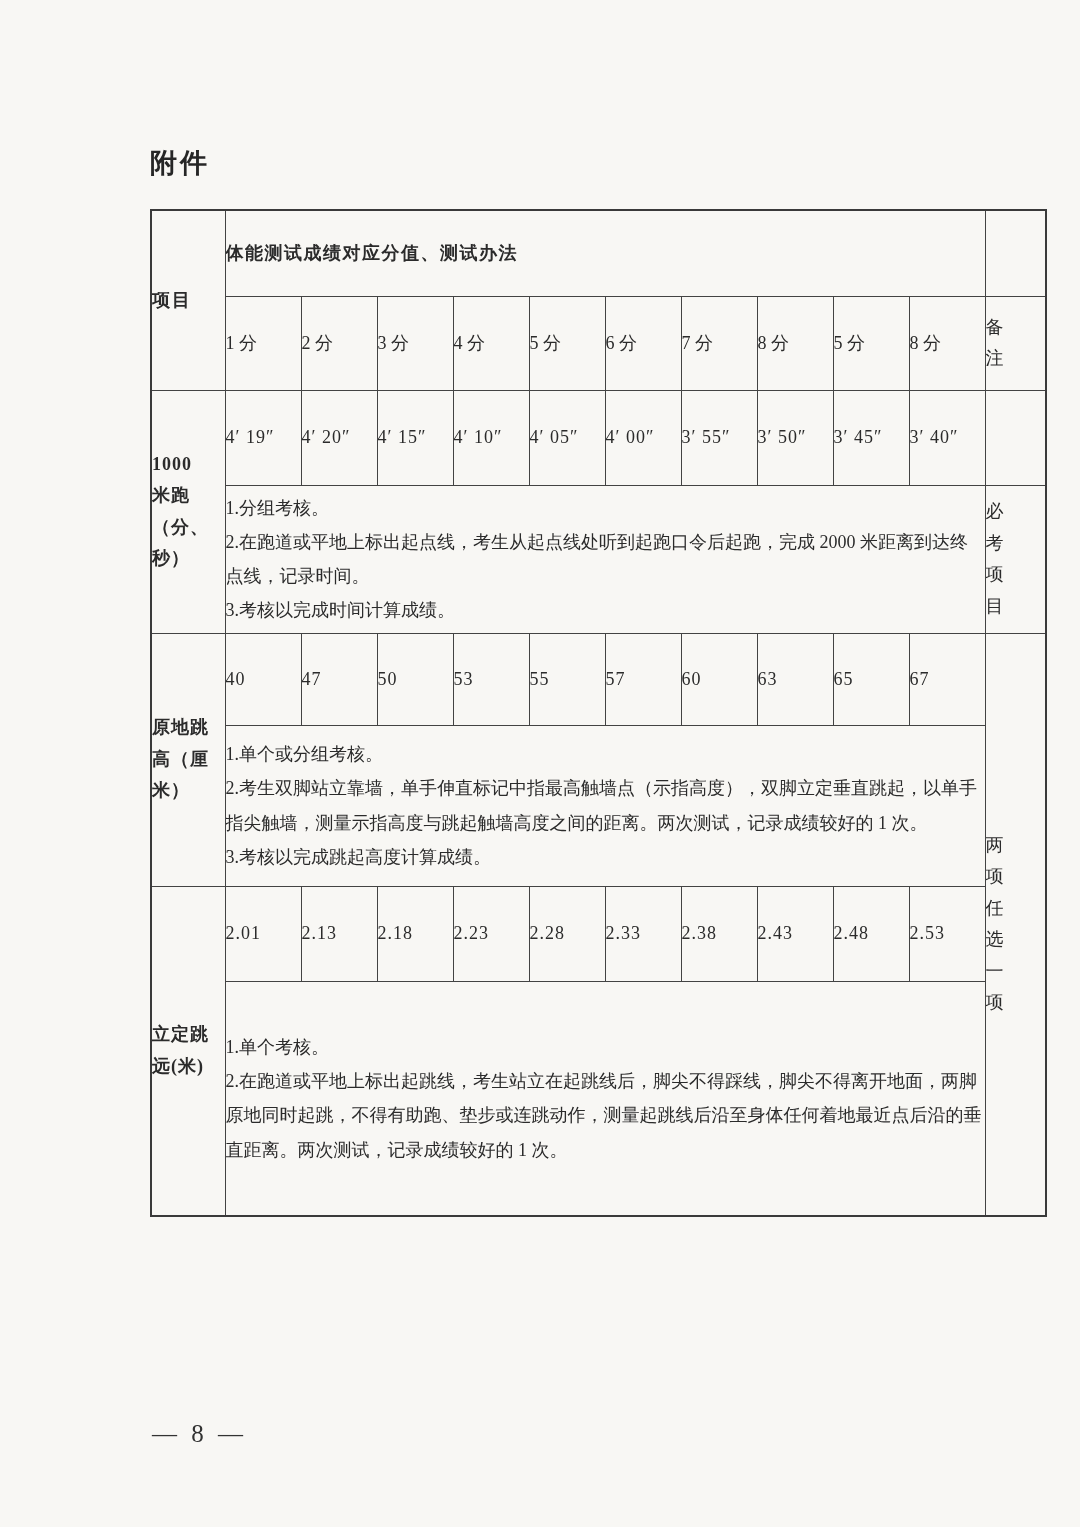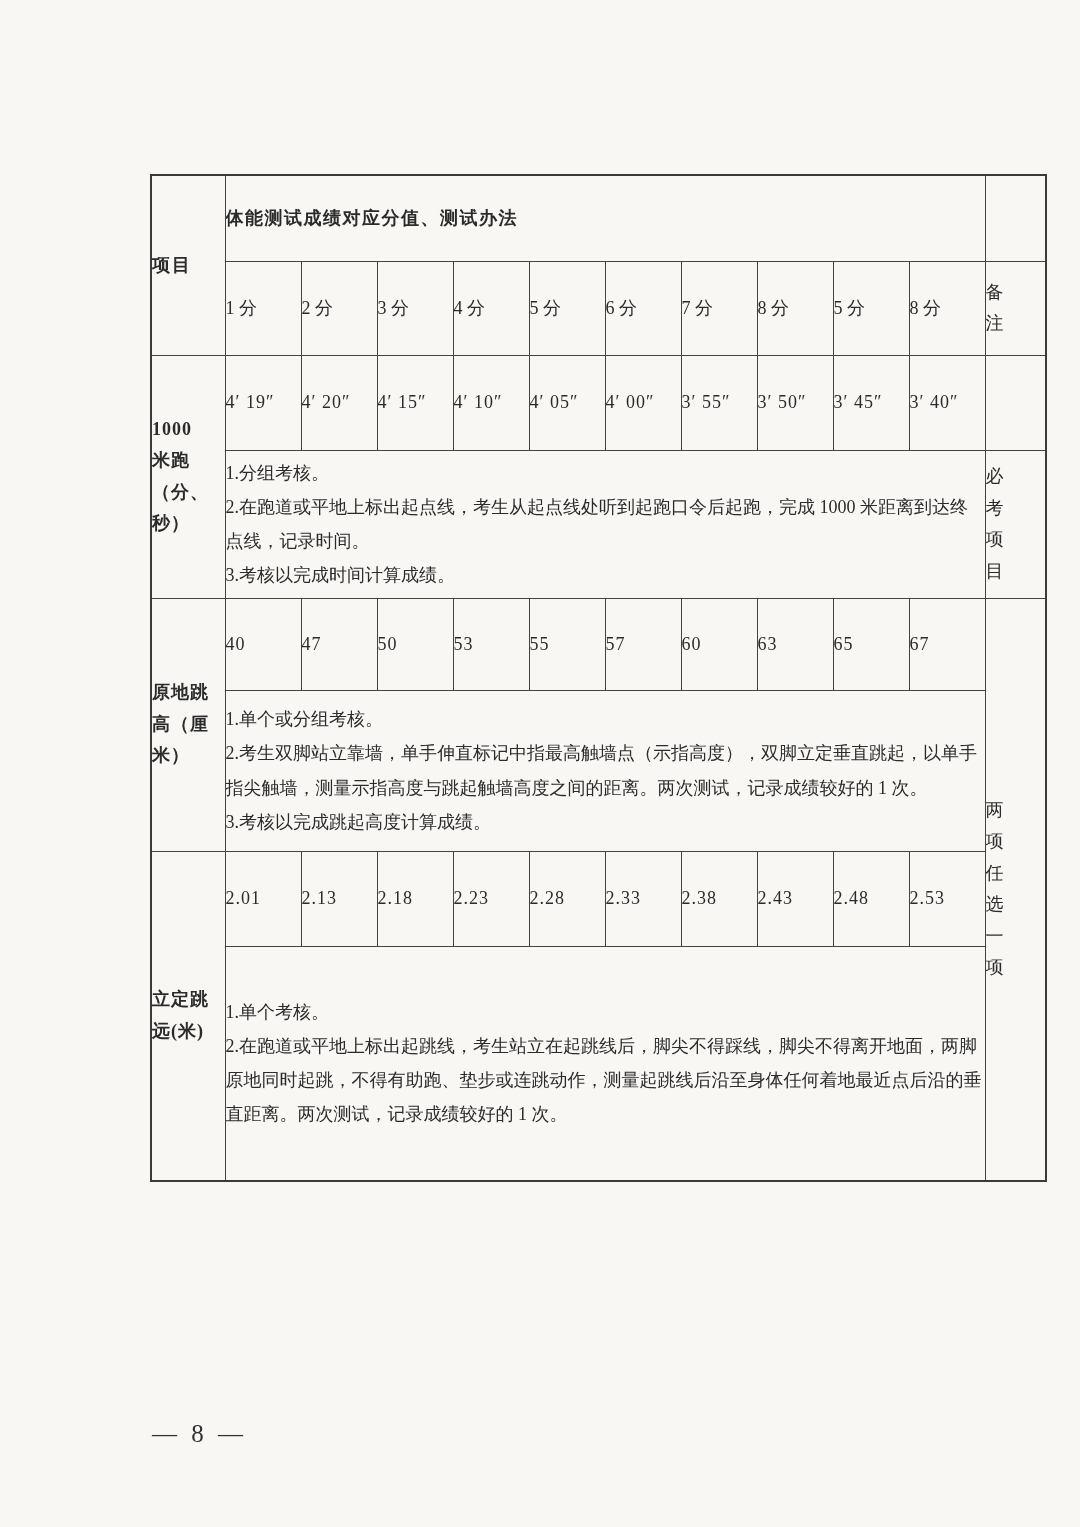--- a/index.html
+++ b/index.html
@@ -106,20 +106,21 @@
     font-size: 25px;
     letter-spacing: 4px;
     color: #333333;
   }
 </style>
 </head>
 <body>
 
 <div class="page">
 
+  <div class="attachment">附件</div>
 
 
   <div class="tablewrap">
     <table class="std">
       <colgroup>
         <col style="width:74px">
         <col style="width:76px">
           <col style="width:76px">
           <col style="width:76px">
           <col style="width:76px">
@@ -168,21 +169,21 @@
         <td class="value-cell">3′ 55″</td>
         <td class="value-cell">3′ 50″</td>
         <td class="value-cell">3′ 45″</td>
         <td class="value-cell">3′ 40″</td>
         <td></td>
       </tr>
 
       <tr class="rh-r1n">
         <td class="notes-cell" colspan="10">
           <p class="note-line">1.分组考核。</p>
-          <p class="note-line">2.在跑道或平地上标出起点线，考生从起点线处听到起跑口令后起跑，完成 1000 米距离到达终点线，记录时间。</p>
+          <p class="note-line">2.在跑道或平地上标出起点线，考生从起点线处听到起跑口令后起跑，完成 2000 米距离到达终点线，记录时间。</p>
           <p class="note-line">3.考核以完成时间计算成绩。</p>
         </td>
         <td class="vert">必
 考
 项
 目</td>
       </tr>
 
       <tr class="rh-r2v">
         <td class="item-label" rowspan="2">原地跳

